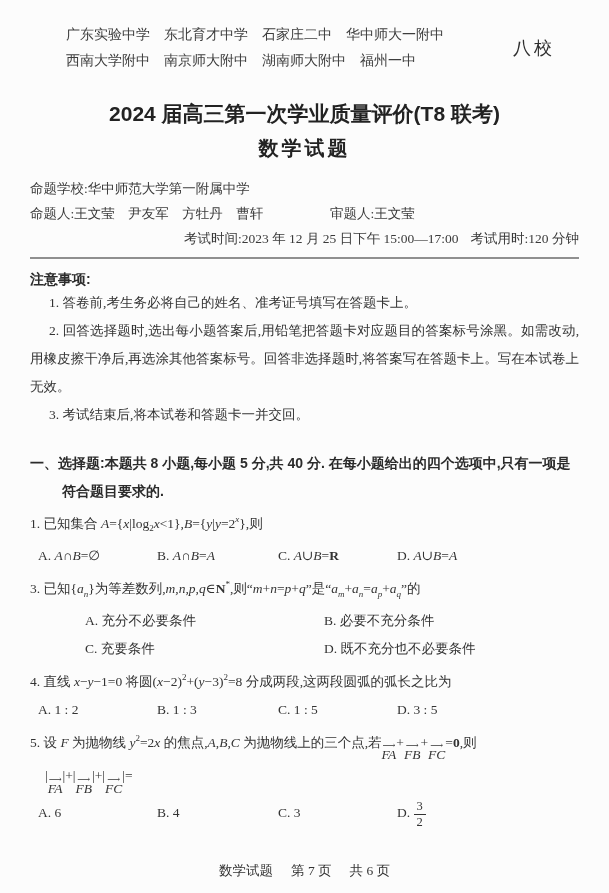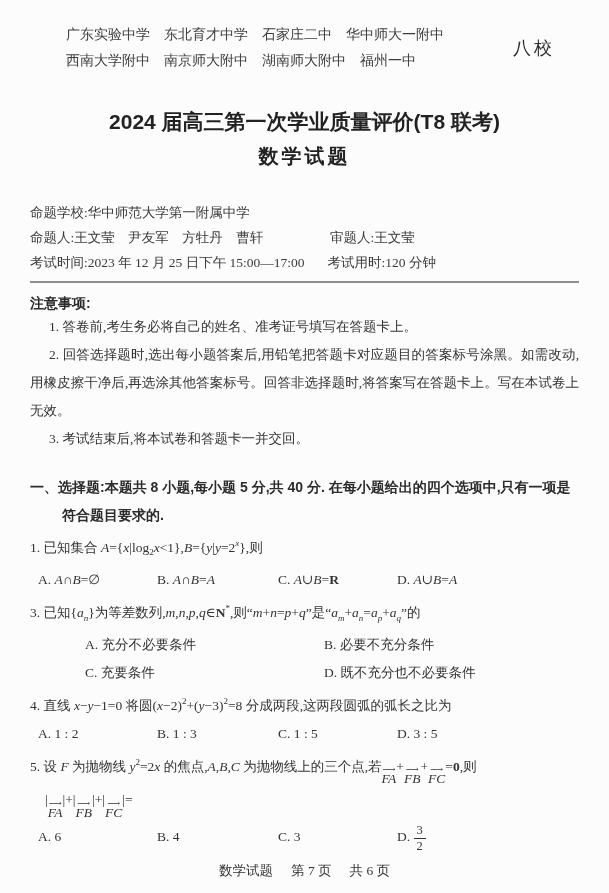--- a/index.html
+++ b/index.html
@@ -10,28 +10,28 @@
     font-size:13.5px;
   }
   .content{padding:0 30px;}
 
   
   .schools{margin:22px 0 0 36px;position:relative;font-size:14px;line-height:26px;color:#3d3d3d;}
   .schools .row{display:flex;gap:14px;}
   .badge{position:absolute;right:24px;top:13px;font-size:18px;letter-spacing:3px;color:#2e2e2e;}
 
   
-  .title{margin-top:34px;text-align:center;font-family:"Liberation Sans","DejaVu Sans",sans-serif;font-weight:bold;font-size:21px;color:#222;}
+  .title{margin-top:26px;text-align:center;font-family:"Liberation Sans","DejaVu Sans",sans-serif;font-weight:bold;font-size:21px;color:#222;}
   .subtitle{margin-top:7px;text-align:center;font-family:"Liberation Sans","DejaVu Sans",sans-serif;font-weight:bold;font-size:20px;letter-spacing:3px;color:#222;}
 
   
-  .meta{margin-top:30px;line-height:25px;color:#3a3a3a;}
+  .meta{margin-top:14px;line-height:25px;color:#3a3a3a;}
   .meta .mrow{display:flex;}
   .meta .mleft{width:300px;}
-  .meta .m3{display:flex;gap:23px;}
+  .meta .m3{display:flex;gap:12px;justify-content:flex-end;}
 
   .rule{border:none;border-top:2px solid #8f8f8f;margin:6px 0 0 0;}
 
   
   .notice-title{margin-top:12px;font-family:"Liberation Sans","DejaVu Sans",sans-serif;font-weight:bold;font-size:14px;color:#2b2b2b;}
   .notice p{margin:0;line-height:28px;text-align:justify;text-indent:19px;font-family:Liberation Serif, serif;}
 
   
   .section-head{margin-top:20px;font-family:"Liberation Sans","DejaVu Sans",sans-serif;font-weight:bold;font-size:14px;line-height:28px;padding-left:32px;text-indent:-32px;color:#2b2b2b;}
 

